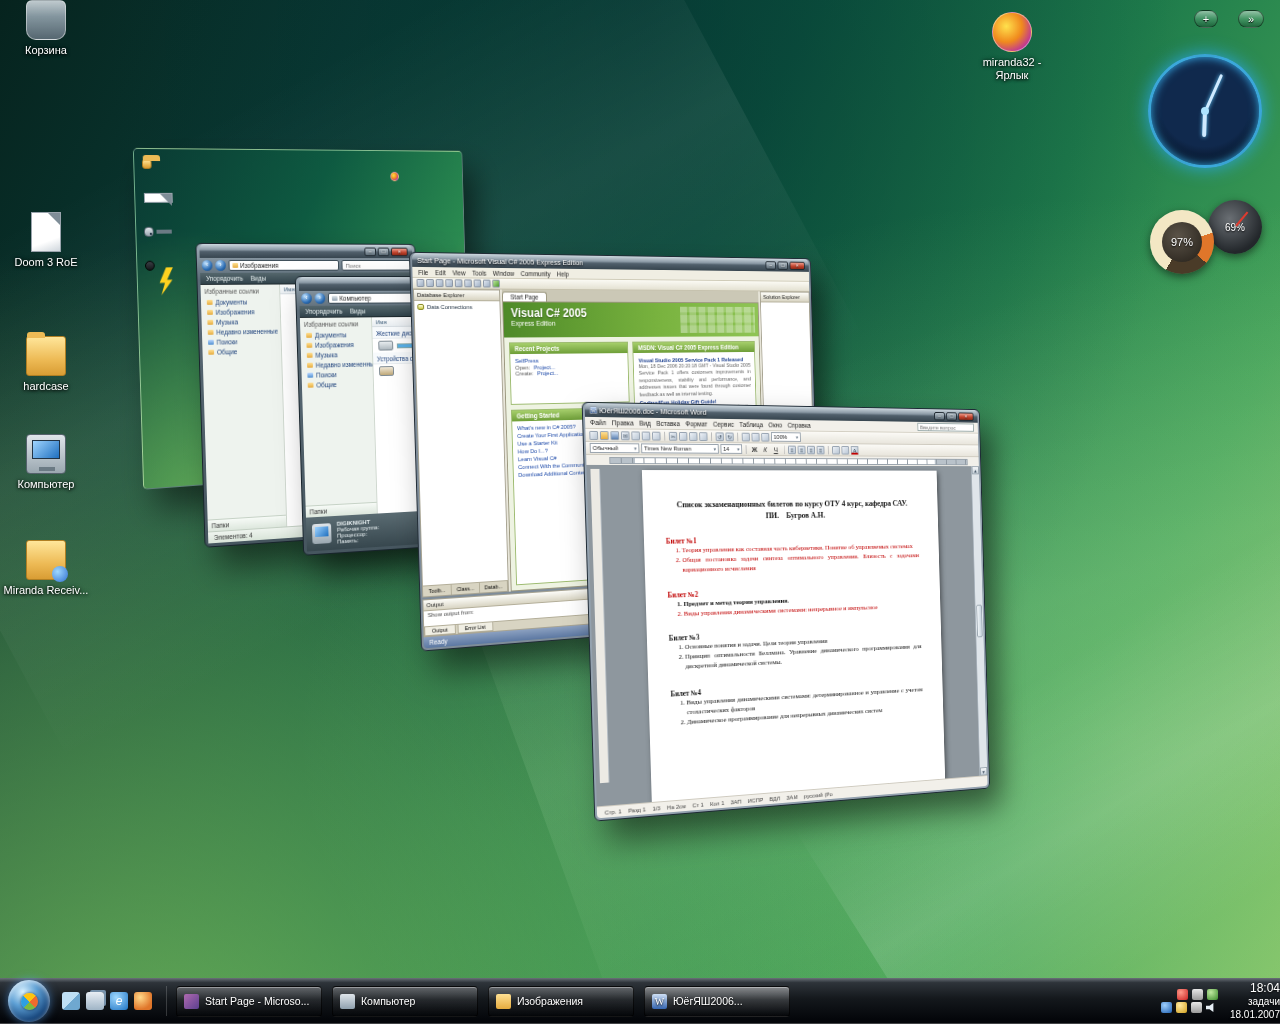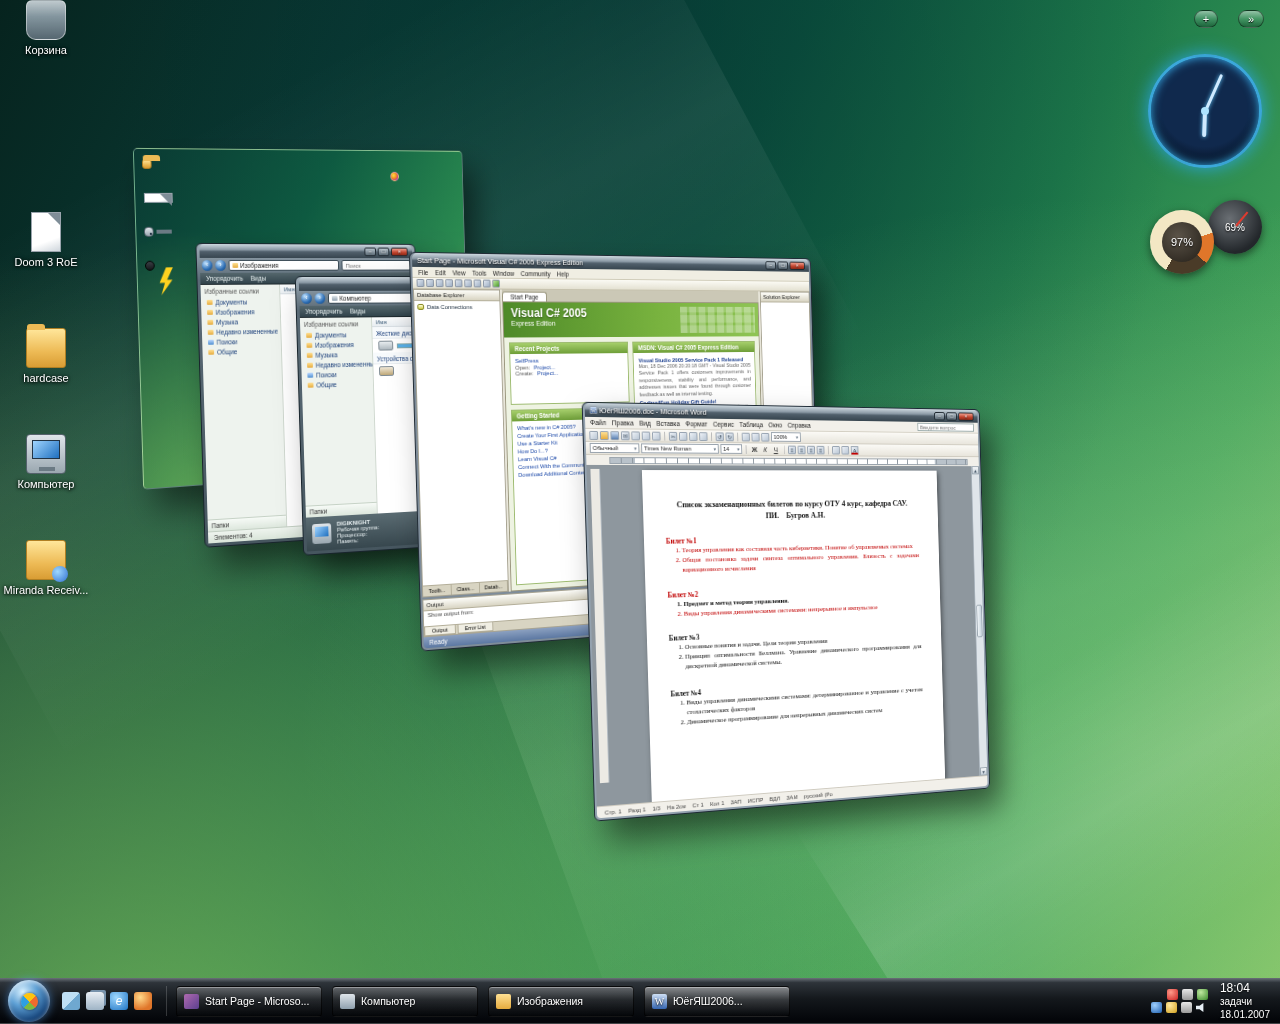--- a/index.html
+++ b/index.html
@@ -163,50 +163,54 @@
 .twd{background:linear-gradient(#cfe0f5,#3565b0);color:#fff;font-size:10px;line-height:15px;text-align:center;font-family:"Liberation Serif",serif}
 .tray{margin-left:auto;display:flex;flex-direction:column;gap:2px;align-items:flex-end;padding-right:6px}
 .trow{display:flex;gap:4px;align-items:center}
 .tri{width:11px;height:11px;border-radius:2px}
 .c-red{background:radial-gradient(circle at 35% 30%,#ff9a8a,#c22)}
 .c-grn{background:radial-gradient(circle at 35% 30%,#bfe8a0,#3a8a2a)}
 .c-blu{background:radial-gradient(circle at 35% 30%,#9fd0ff,#1f5fae)}
 .c-gry{background:linear-gradient(#e8e8e8,#9a9a9a)}
 .c-yel{background:radial-gradient(circle at 35% 30%,#ffe9a0,#d0a020)}
 .spk{width:12px;height:11px;background:#e8f0f6;clip-path:polygon(0 35%,30% 35%,62% 8%,62% 92%,30% 65%,0 65%)}
-.clockblk{color:#fff;font-size:10px;text-align:left;line-height:1.25;padding:0 10px 0 6px;text-shadow:0 1px 2px #000}
+.clockblk{color:#fff;font-size:10px;text-align:right;line-height:1.25;padding:0 0 0 6px;text-shadow:0 1px 2px #000}
 .clockblk .t{font-size:12px}
 </style>
 </head>
 <body>
 
 <div class="desktop">
   <div class="streak s1"></div>
   <div class="streak s2"></div>
   <div class="streak s3"></div>
 
   <div class="dicon" style="left:0;top:0">
     <div class="ic ic-bin"></div>
     <div>Корзина</div>
   </div>
   <div class="dicon" style="left:0;top:212px">
     <div class="ic ic-doc"></div>
     <div>Doom 3 RoE</div>
   </div>
-  <div class="dicon" style="left:0;top:328px">
+  <div class="dicon" style="left:0;top:336px">
     <div class="ic ic-folder"></div>
     <div>hardcase</div>
   </div>
   <div class="dicon" style="left:0;top:434px">
     <div class="ic ic-pc"></div>
     <div>Компьютер</div>
   </div>
   <div class="dicon" style="left:0;top:540px">
     <div class="ic ic-appfolder"></div>
     <div>Miranda Receiv...</div>
+  </div>
+  <div class="dicon" style="left:966px;top:12px">
+    <div class="ic ic-miranda"></div>
+    <div>miranda32 - Ярлык</div>
   </div>
 
   <div class="sbctl" style="left:1194px;width:24px">+</div>
   <div class="sbctl" style="left:1238px;width:26px">»</div>
 
   <div class="gadget clockg">
     <div class="hand hh"></div>
     <div class="hand mh"></div>
     <div class="cap"></div>
   </div>

